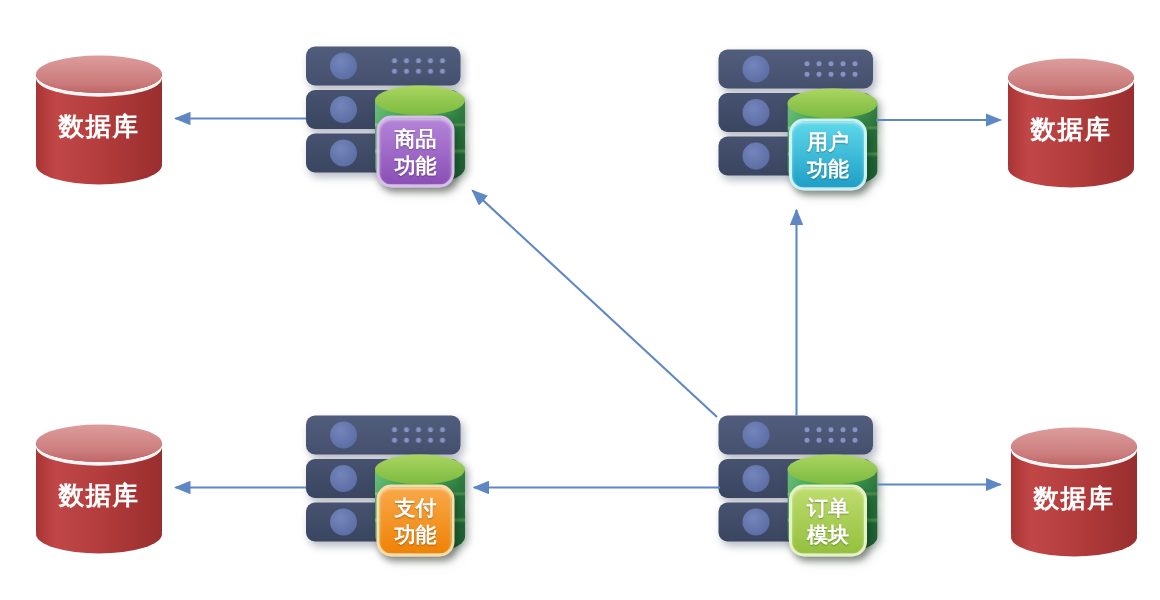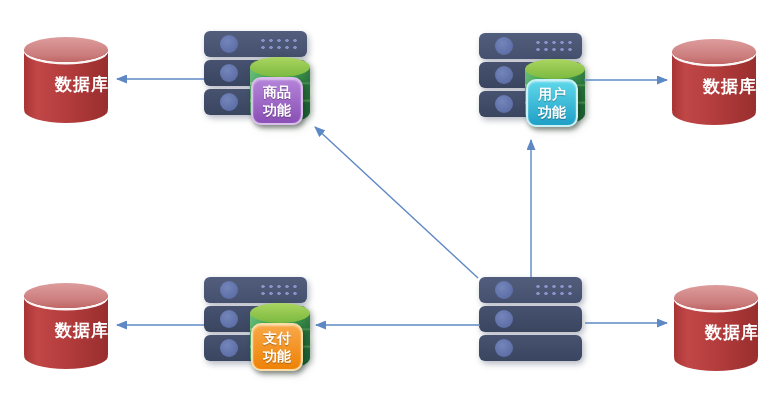--- a/index.html
+++ b/index.html
@@ -9,21 +9,21 @@
   
   .db{position:absolute;width:84px;height:95px;}
   .db-body{position:absolute;left:0;top:12px;width:84px;height:60px;
     background:linear-gradient(90deg,#a93434 0%,#c14747 16%,#b23b3b 55%,#992e2e 100%);}
   .db-bottom{position:absolute;left:0;top:60px;width:84px;height:26px;border-radius:50%;
     background:linear-gradient(90deg,#a93434 0%,#c14747 16%,#b23b3b 55%,#992e2e 100%);}
   .db-top{position:absolute;left:0;top:0;width:84px;height:25px;border-radius:50%;
     background:linear-gradient(180deg,#dd9c9c 0%,#cc7d7d 70%,#c06666 100%);
     box-shadow:0 2.5px 0 rgba(255,255,255,.95);}
   .db-label{position:absolute;left:0;top:36px;width:84px;text-align:center;
-    color:#ffffff;font-size:17px;font-weight:bold;letter-spacing:1px;padding-left:16px;}
+    color:#ffffff;font-size:17px;font-weight:bold;letter-spacing:1px;}
 
   
   .cluster{position:absolute;width:112px;height:104px;}
   .server{position:absolute;left:0;top:0;width:103px;
     filter:drop-shadow(2px 3px 3px rgba(70,80,105,.40));}
   .bay{position:relative;width:103px;height:26px;border-radius:6px;margin-bottom:3px;
     background:linear-gradient(180deg,#46526f 0%,#3a4560 100%);}
   .bay.first{background:linear-gradient(180deg,#515d7c 0%,#44506d 100%);}
   .led{position:absolute;left:16px;top:4px;width:18px;height:18px;border-radius:50%;
     background:radial-gradient(circle at 40% 35%,#7485ba 0%,#6274ab 55%,#55669c 100%);}
@@ -163,20 +163,28 @@
         <span class="led"></span>
         <span class="vents"></span>
       </div>
       <div class="bay">
         <span class="led"></span>
       </div>
       <div class="bay">
         <span class="led"></span>
       </div>
     </div>
+    <div class="cyl">
+      <div class="cyl-body"></div>
+      <div class="cyl-top"></div>
+      <div class="chip" style="background: linear-gradient(rgb(190, 220, 110) 0%, rgb(148, 192, 62) 100%); border-color: rgb(229, 242, 196);">
+        <span>订单</span>
+        <span>模块</span>
+      </div>
+    </div>
   </div>
 
   <svg class="arrows" viewBox="0 0 773 400">
     <defs>
       <marker id="ah" markerUnits="userSpaceOnUse" markerWidth="11" markerHeight="9" refX="10" refY="4.5" orient="auto">
         <path d="M0,0 L11,4.5 L0,9 Z" fill="#5e88c4"></path>
       </marker>
     </defs>
     <line class="arrow-line" x1="204" y1="79" x2="117" y2="79" marker-end="url(#ah)"></line>
     <line class="arrow-line" x1="584" y1="80" x2="667" y2="80" marker-end="url(#ah)"></line>

